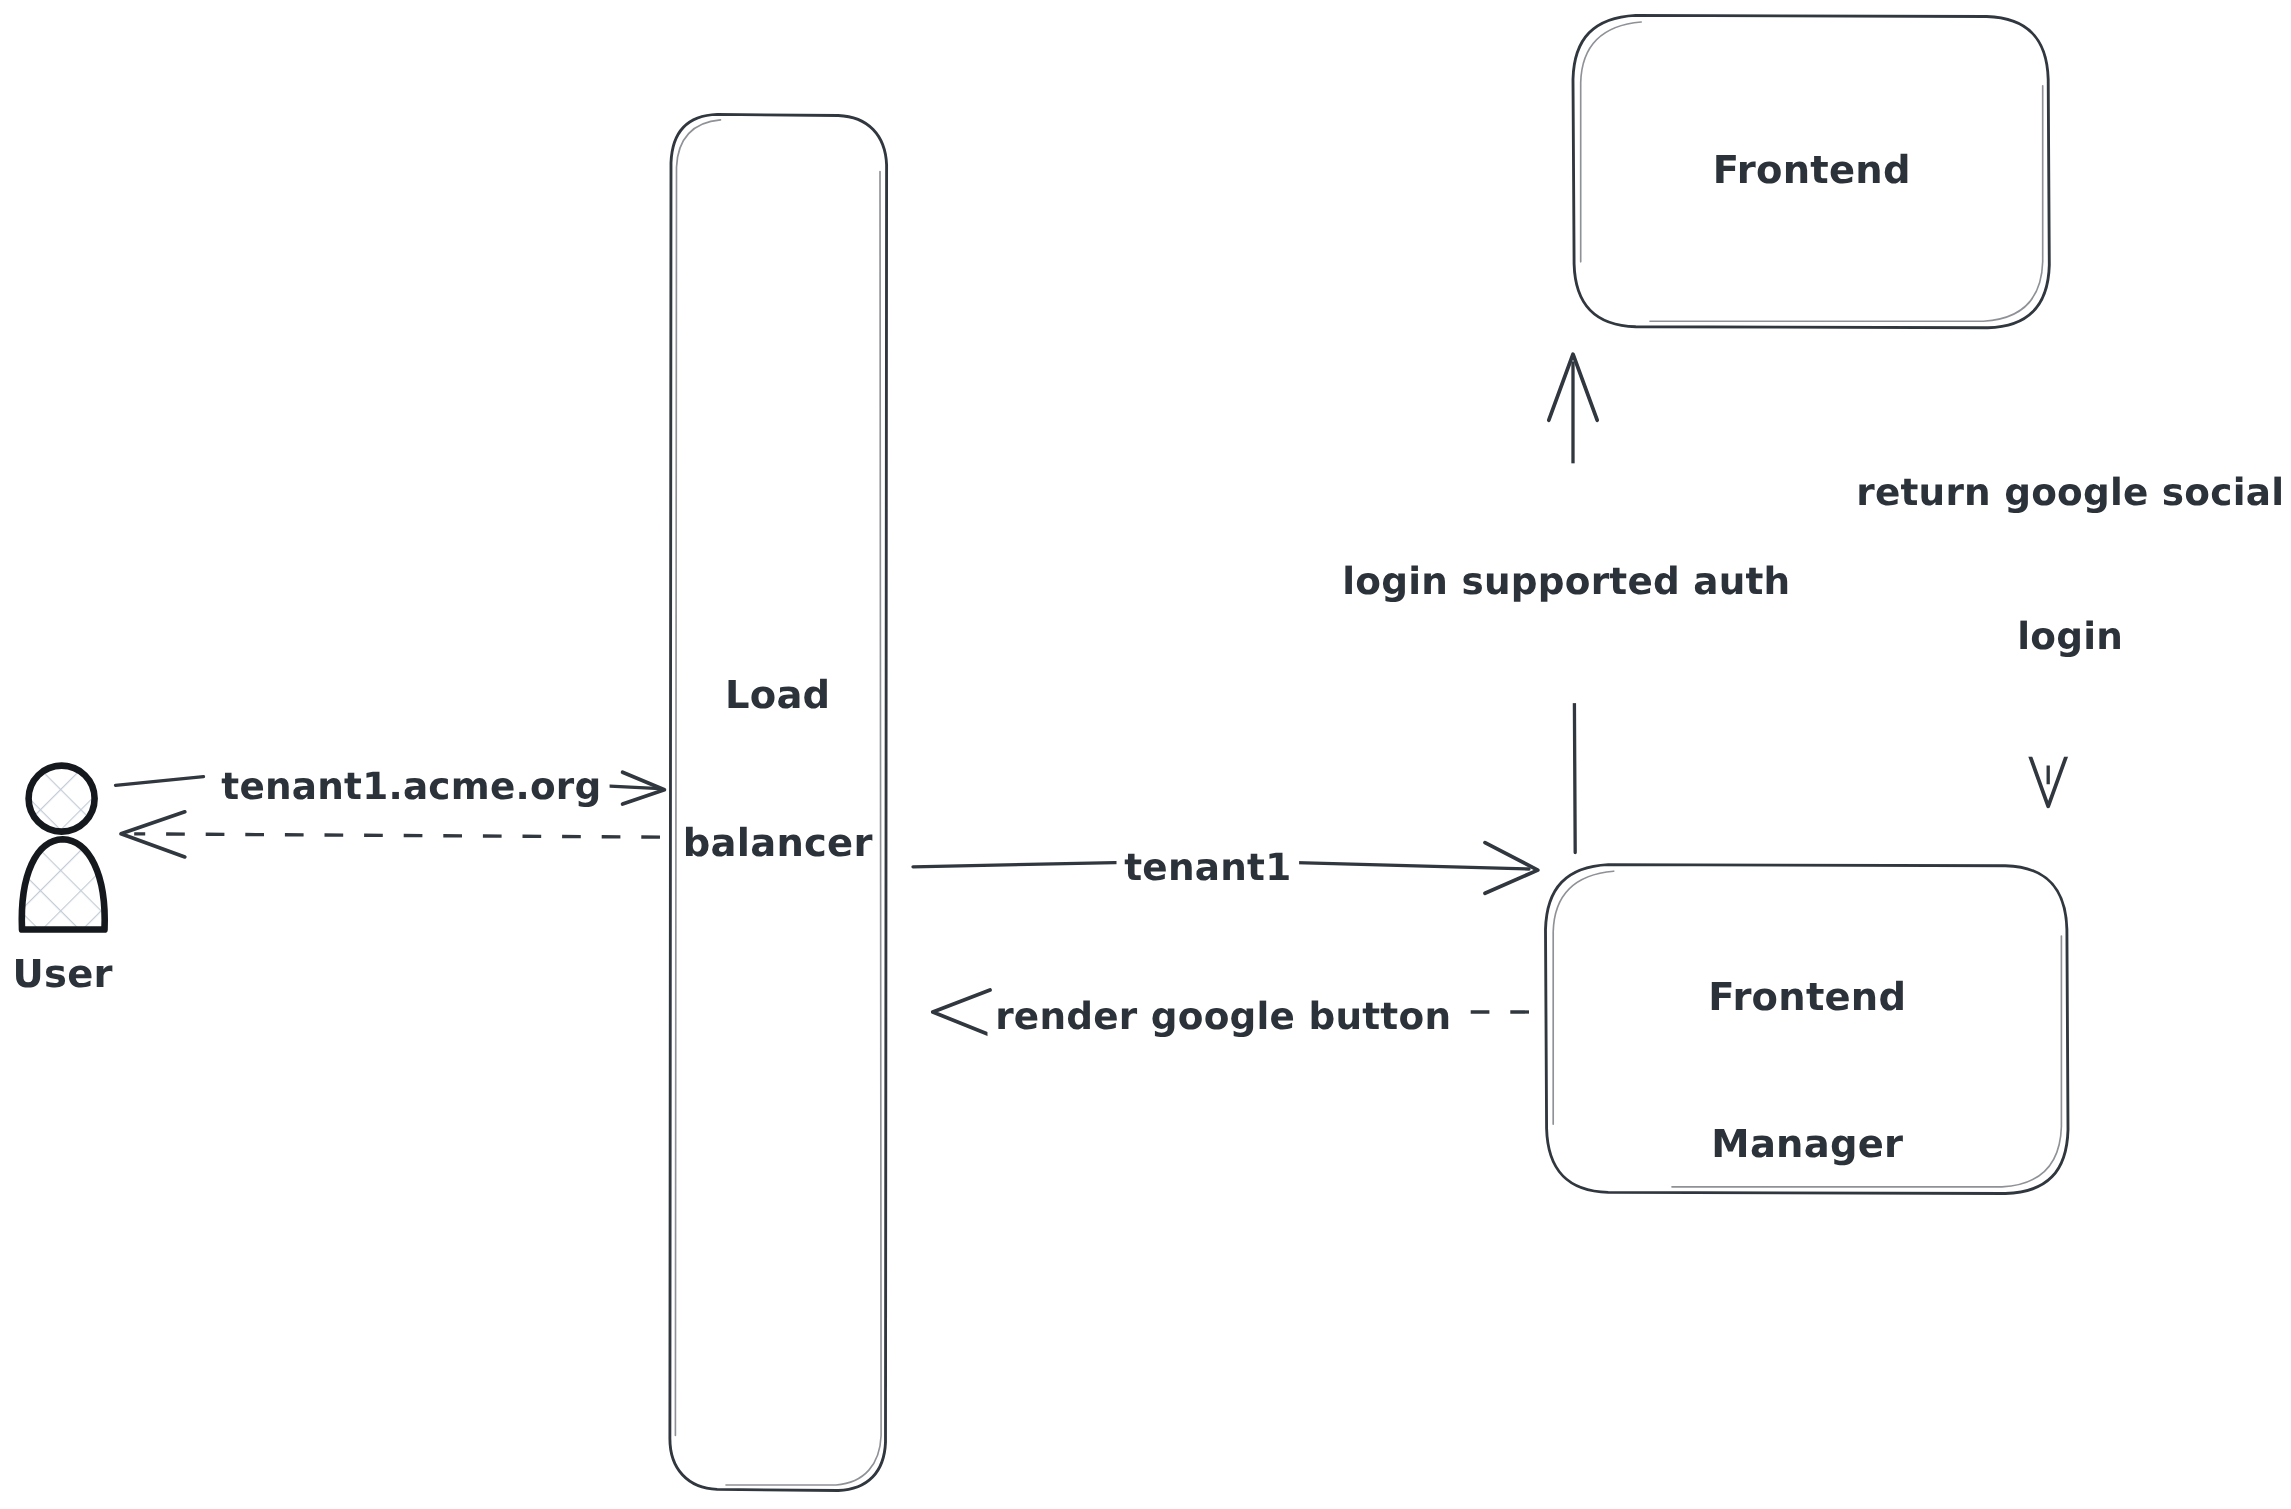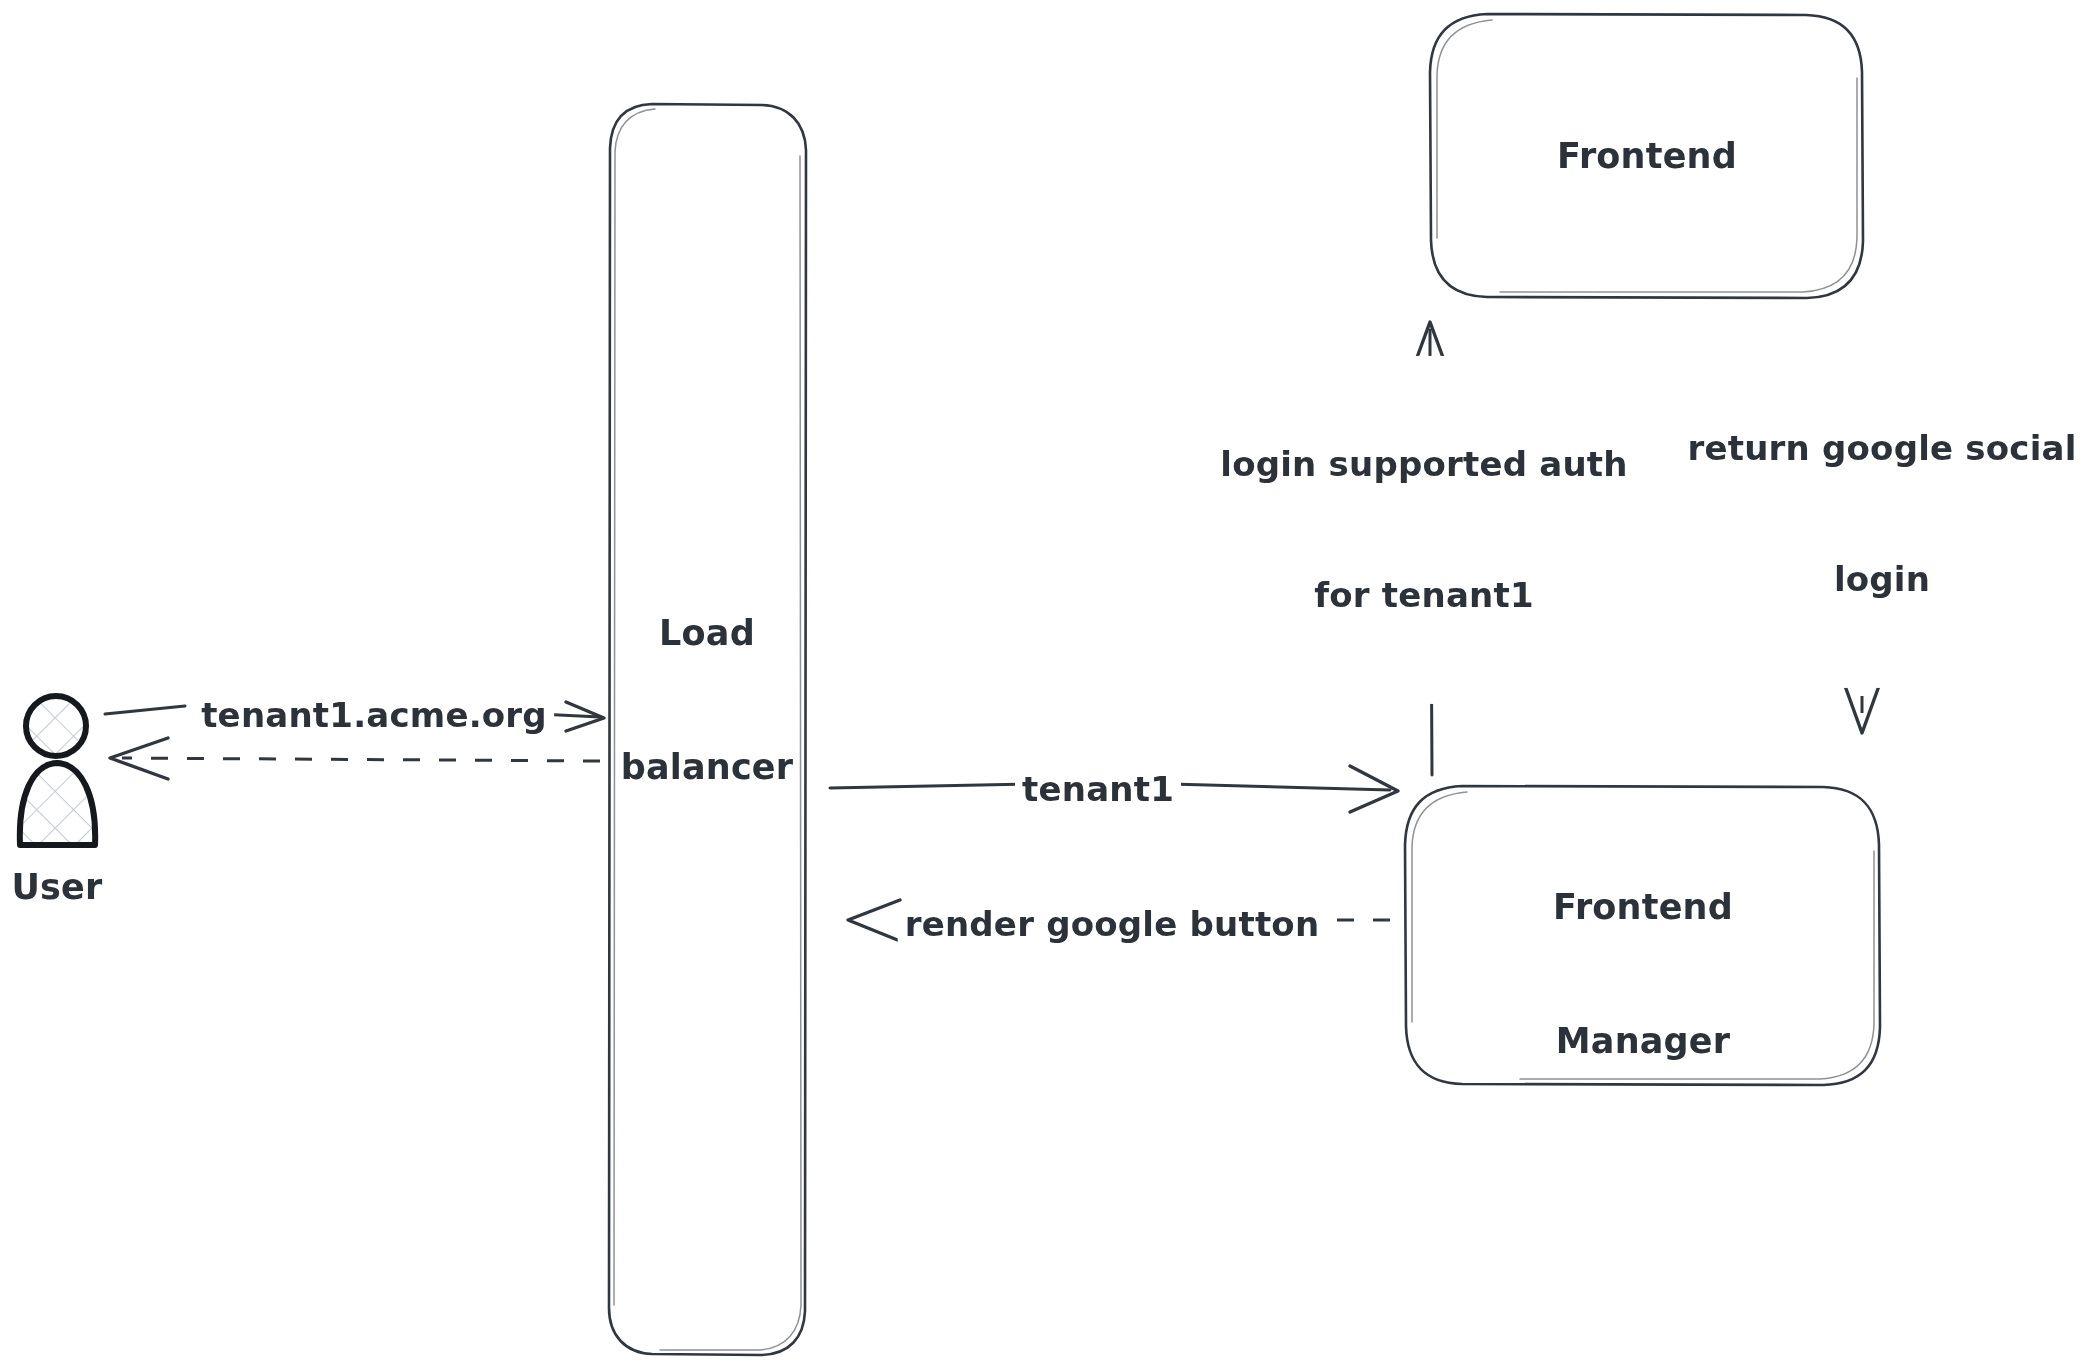--- a/index.html
+++ b/index.html
@@ -221,21 +221,20 @@
   <div class="lbl lbl-actor txt-center" style="left:57px; top:887px;">User</div>
 
   <div class="lbl lbl-edge txt-center chip" style="left:342px; top:716px;margin-left:32px;">tenant1.acme.org</div>
 
   <div class="lbl lbl-edge txt-center chip" style="left:1098px; top:790px;">tenant1</div>
 
   <div class="lbl lbl-edge txt-center chip" style="left:1112px; top:925px;">render google button</div>
 
   <div class="lbl lbl-edge txt-center chip" style="left:1424px; top:530px;">
     <div>login supported auth</div>
-    <div>for tenant1</div>
   </div>
 
   <div class="lbl lbl-edge txt-center chip" style="left:1860px; top:514px;margin-left:22px;">
     <div>return google social</div>
     <div>login</div>
   </div>
 
 </div>
 
 </body></html>

